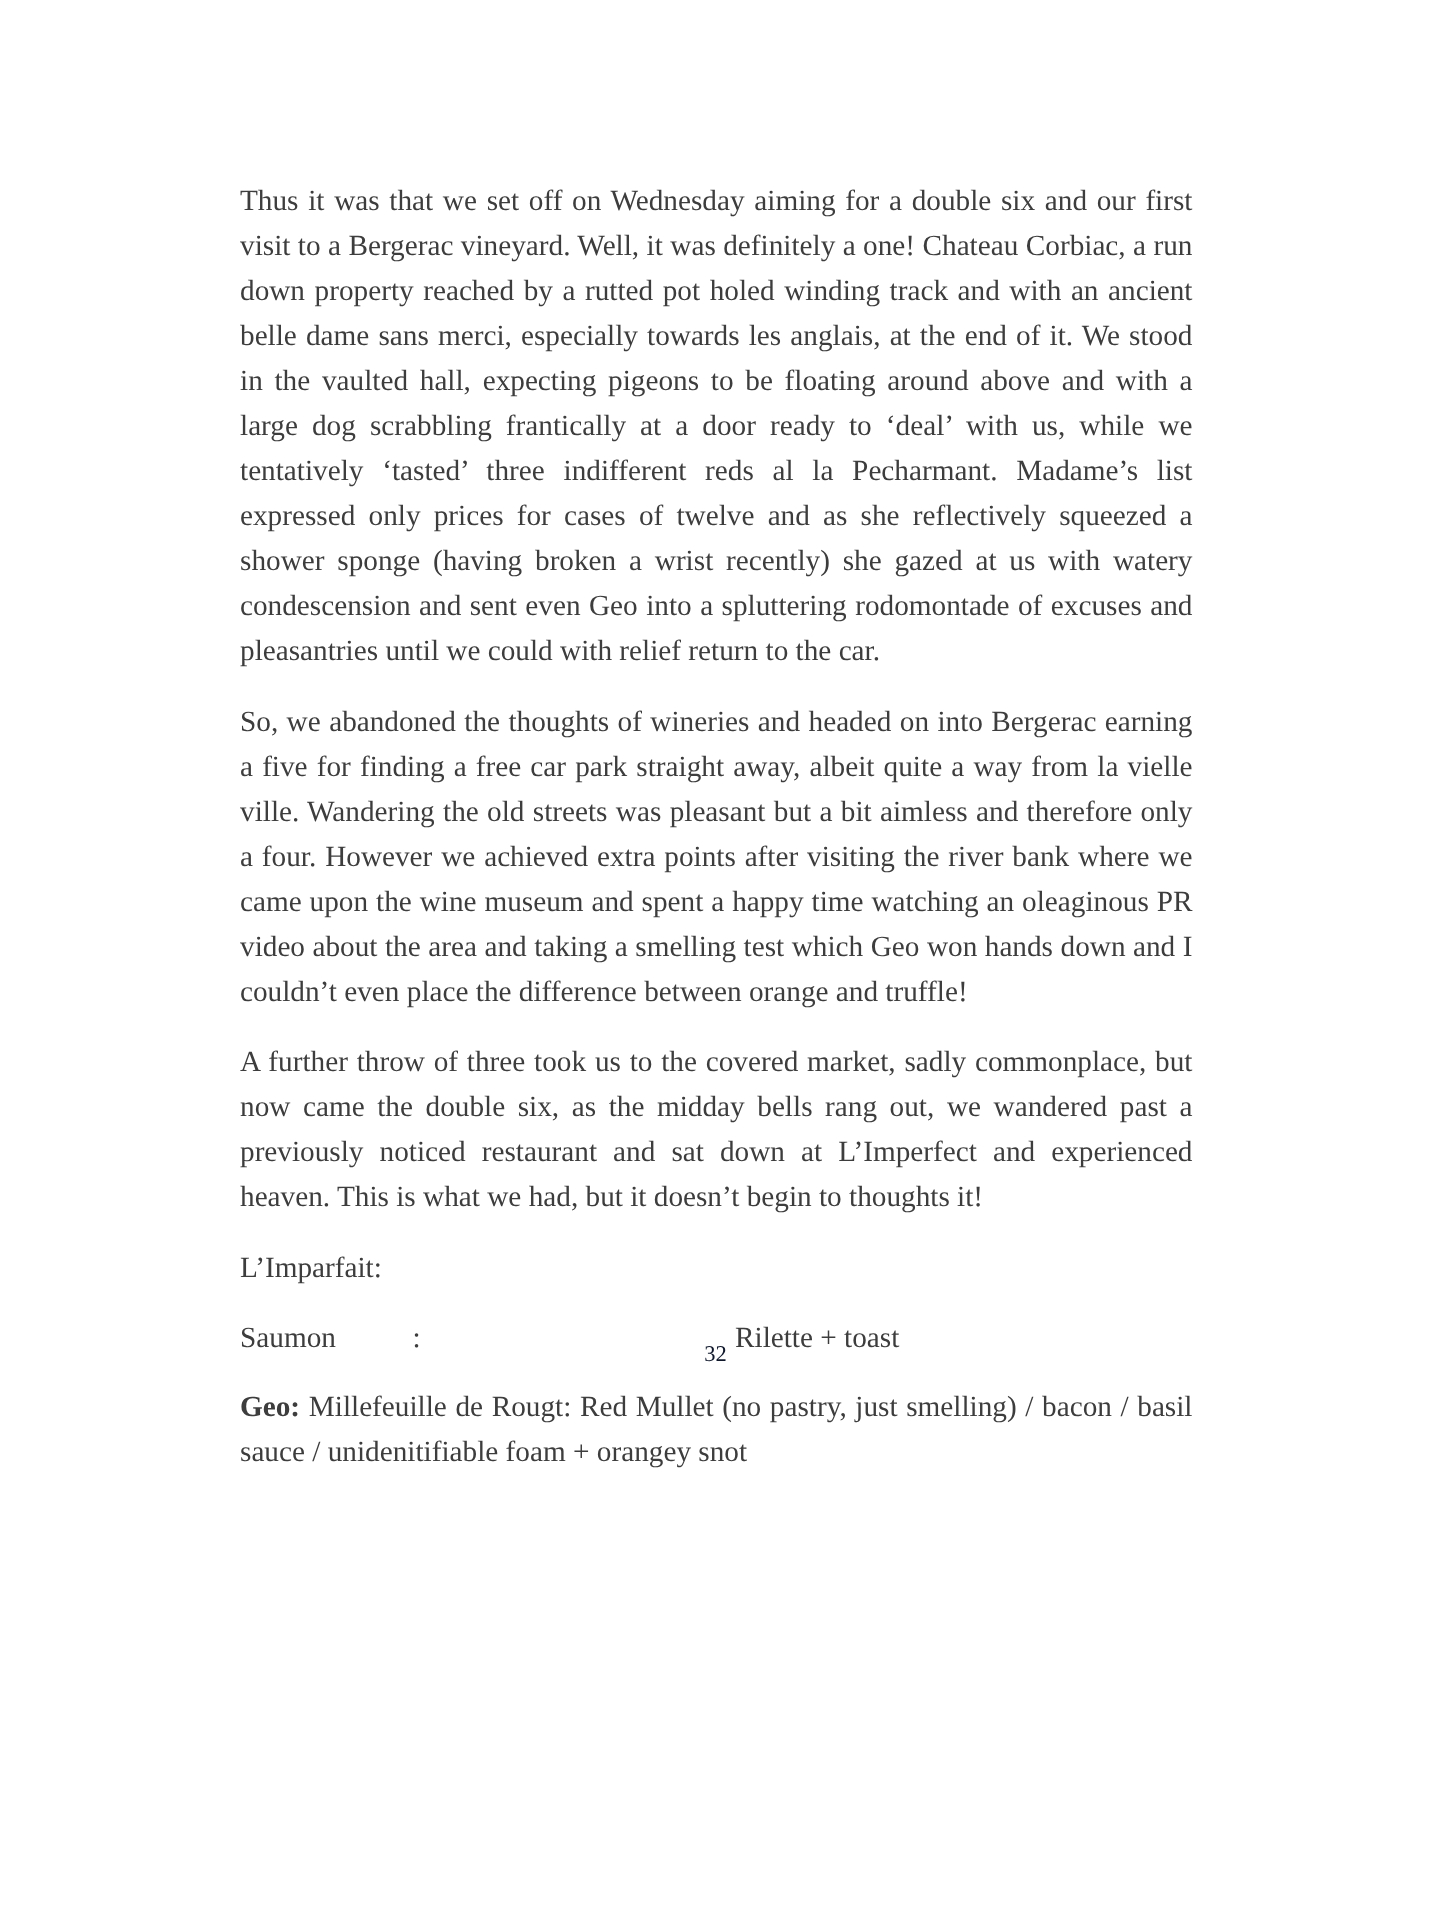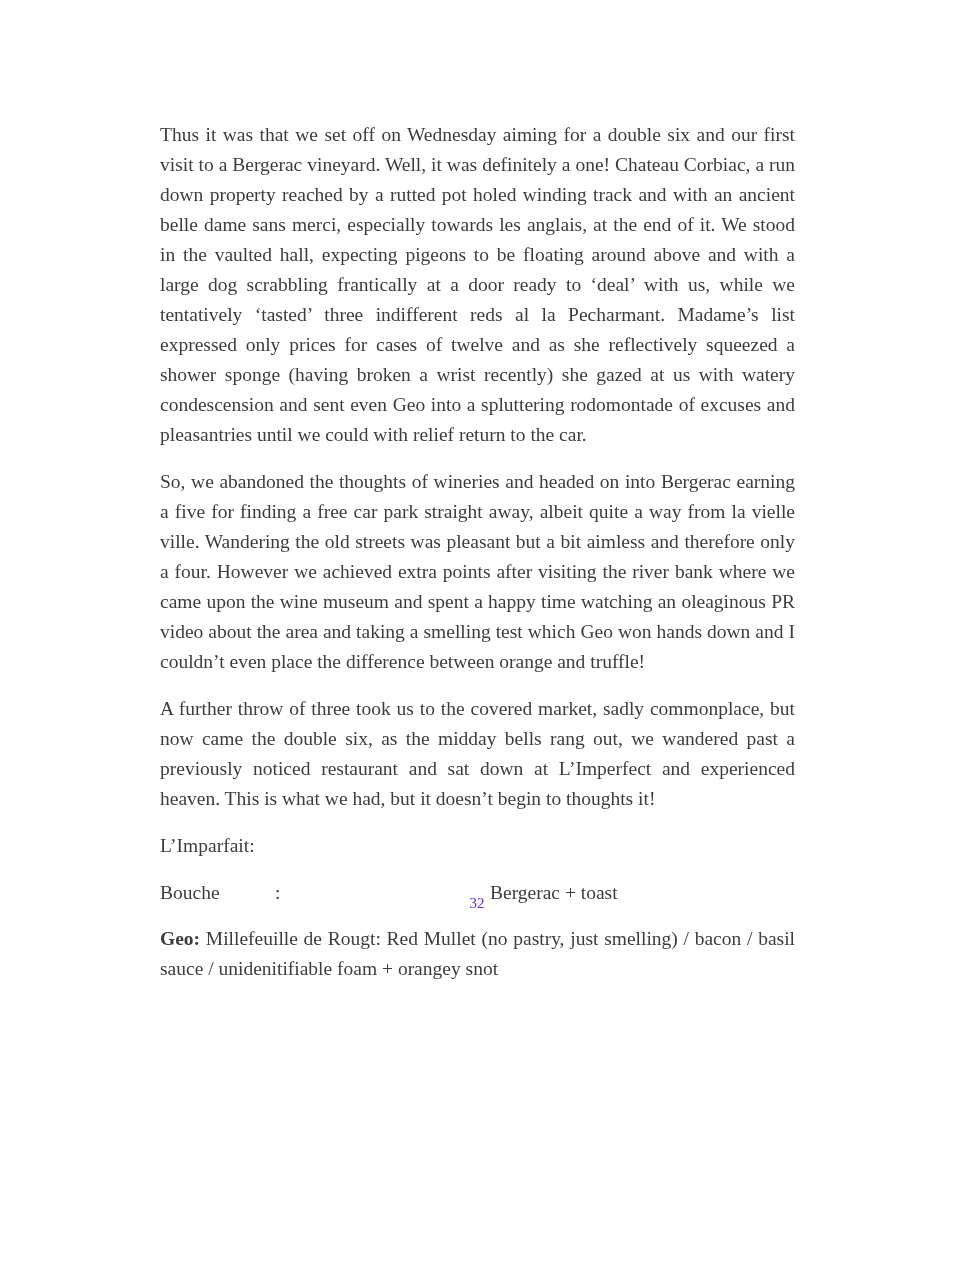--- a/index.html
+++ b/index.html
@@ -55,39 +55,39 @@
     margin-bottom: 0;
   }
   .geo-para strong { font-weight: bold; }
   .page-number {
     position: absolute;
     left: 0;
     right: 0;
     bottom: 28px;
     text-align: center;
     font-size: 15px;
-    color: #6d28d9;
+    color: #0f172a;
   }
 </style>
 </head>
 <body>
 
 <div class="page">
 
   <p class="para">Thus it was that we set off on Wednesday aiming for a double six and our first visit to a Bergerac vineyard. Well, it was definitely a one! Chateau Corbiac, a run down property reached by a rutted pot holed winding track and with an ancient belle dame sans merci, especially towards les anglais, at the end of it. We stood in the vaulted hall, expecting pigeons to be floating around above and with a large dog scrabbling frantically at a door ready to ‘deal’ with us, while we tentatively ‘tasted’ three indifferent reds al la Pecharmant. Madame’s list expressed only prices for cases of twelve and as she reflectively squeezed a shower sponge (having broken a wrist recently) she gazed at us with watery condescension and sent even Geo into a spluttering rodomontade of excuses and pleasantries until we could with relief return to the car.</p>
 
   <p class="para">So, we abandoned the thoughts of wineries and headed on into Bergerac earning a five for finding a free car park straight away, albeit quite a way from la vielle ville. Wandering the old streets was pleasant but a bit aimless and therefore only a four. However we achieved extra points after visiting the river bank where we came upon the wine museum and spent a happy time watching an oleaginous PR video about the area and taking a smelling test which Geo won hands down and I couldn’t even place the difference between orange and truffle!</p>
 
   <p class="para">A further throw of three took us to the covered market, sadly commonplace, but now came the double six, as the midday bells rang out, we wandered past a previously noticed restaurant and sat down at L’Imperfect and experienced heaven. This is what we had, but it doesn’t begin to thoughts it!</p>
 
   <p class="heading">L’Imparfait:</p>
 
   <div class="menu-row">
-    <span class="menu-label-fixed">Bouche</span><span class="menu-sep">:</span>
-    <span class="menu-value v1">Bergerac + toast</span>
+    <span class="menu-label-fixed">Saumon</span><span class="menu-sep">:</span>
+    <span class="menu-value v1">Rilette + toast</span>
   </div>
 
 
   <p class="geo-para">
     <strong>Geo:</strong>
     <span>Millefeuille de Rougt: Red Mullet (no pastry, just smelling) / bacon / basil sauce / unidenitifiable foam + orangey snot</span>
   </p>
 
   <div class="page-number">32</div>
 

